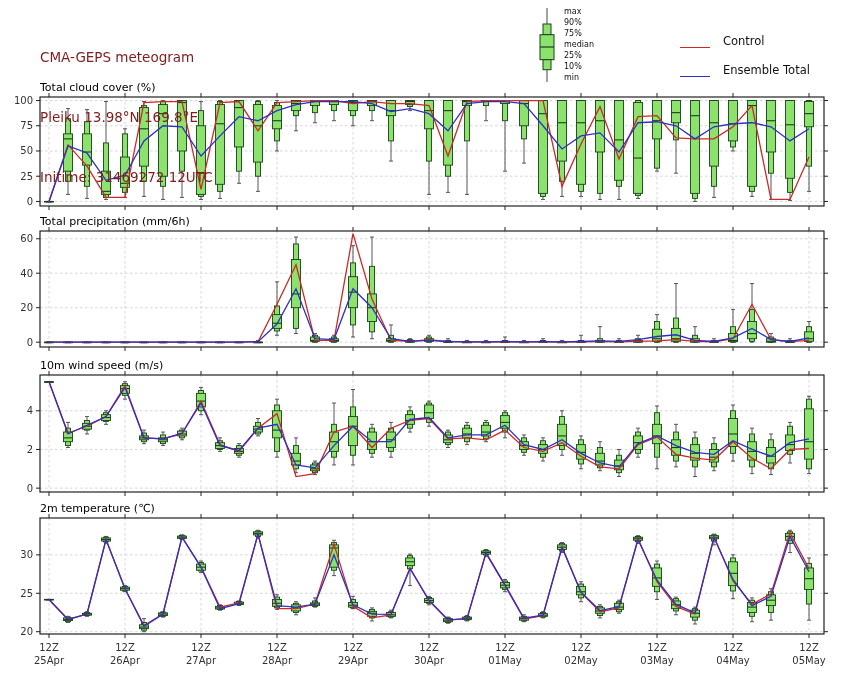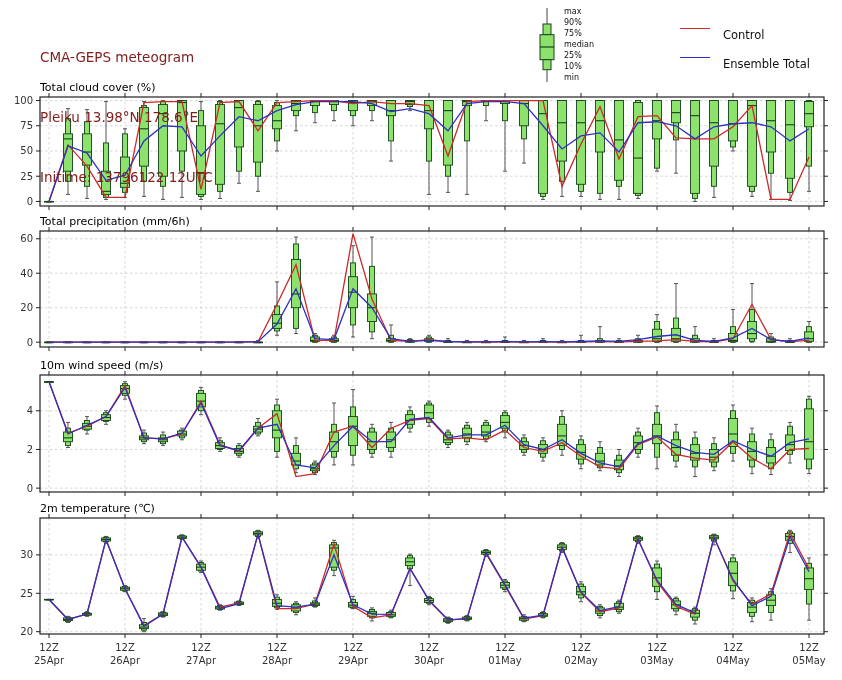--- a/index.html
+++ b/index.html
@@ -3,21 +3,21 @@
 <meta charset="utf-8">
 <style>
   html,body{margin:0;padding:0;background:#fff;}
   #page{position:relative;width:842px;height:680px;background:#fff;
         font-family:"DejaVu Sans","Liberation Sans",sans-serif;overflow:hidden;}
   #header{position:absolute;left:40px;top:7px;color:#7f1d1d;font-size:13.5px;line-height:20px;white-space:pre;}
   #chart-layer{position:absolute;left:0;top:0;}
   #legend-box{position:absolute;left:536px;top:6px;}
   #legend-box text{font-size:8px;fill:#111;}
   #legend-lines{position:absolute;left:680px;top:28px;}
-  .leg-row{display:flex;align-items:flex-start;height:20px;margin-bottom:9px;}
+  .leg-row{display:flex;align-items:flex-end;height:20px;margin-bottom:9px;}
   .leg-swatch{display:inline-block;width:30px;border-top:1.6px solid #c00;margin-right:13px;}
   .leg-label{font-size:11.5px;color:#111;}
   svg text{font-family:"DejaVu Sans","Liberation Sans",sans-serif;}
 </style>
 </head>
 <body>
 
 <div id="page">
 
   <svg id="chart-layer" width="842" height="680" viewBox="0 0 842 680">
@@ -1274,22 +1274,22 @@
         <text x="657" y="664" text-anchor="middle" font-size="10" fill="#333333">03May</text>
         <text x="733" y="651" text-anchor="middle" font-size="10" fill="#333333">12Z</text>
         <text x="733" y="664" text-anchor="middle" font-size="10" fill="#333333">04May</text>
         <text x="809" y="651" text-anchor="middle" font-size="10" fill="#333333">12Z</text>
         <text x="809" y="664" text-anchor="middle" font-size="10" fill="#333333">05May</text>
       </g>
     </svg>
 
   <div id="header">
     <div>CMA-GEPS meteogram</div>
-    <div>Pleiku 13.98°N 178.6°E</div>
-    <div>Initime: 13796122 12UTC</div>
+    <div>Pleiku 13.98°N 169.8°E</div>
+    <div>Initime: 31469272 12UTC</div>
   </div>
 
   <svg id="legend-box" width="110" height="88" viewBox="0 0 110 88">
     <line class="lg-wh" x1="11" y1="2" x2="11" y2="18" stroke="#444"></line>
     <line class="lg-wh" x1="11" y1="63.7" x2="11" y2="76" stroke="#444"></line>
     <rect class="lg-fill" x="7" y="18" width="8" height="10.7" style="fill: rgb(140, 226, 108); stroke: rgb(22, 66, 26);"></rect>
     <rect class="lg-fill" x="4" y="28.7" width="14" height="25" style="fill: rgb(140, 226, 108); stroke: rgb(22, 66, 26);"></rect>
     <rect class="lg-fill" x="7" y="53.7" width="8" height="10" style="fill: rgb(140, 226, 108); stroke: rgb(22, 66, 26);"></rect>
     <line class="lg-med" x1="4" y1="41" x2="18" y2="41" style="stroke: rgb(22, 66, 26); stroke-width: 1.2;"></line>
     <text x="28" y="7.5">max</text>

